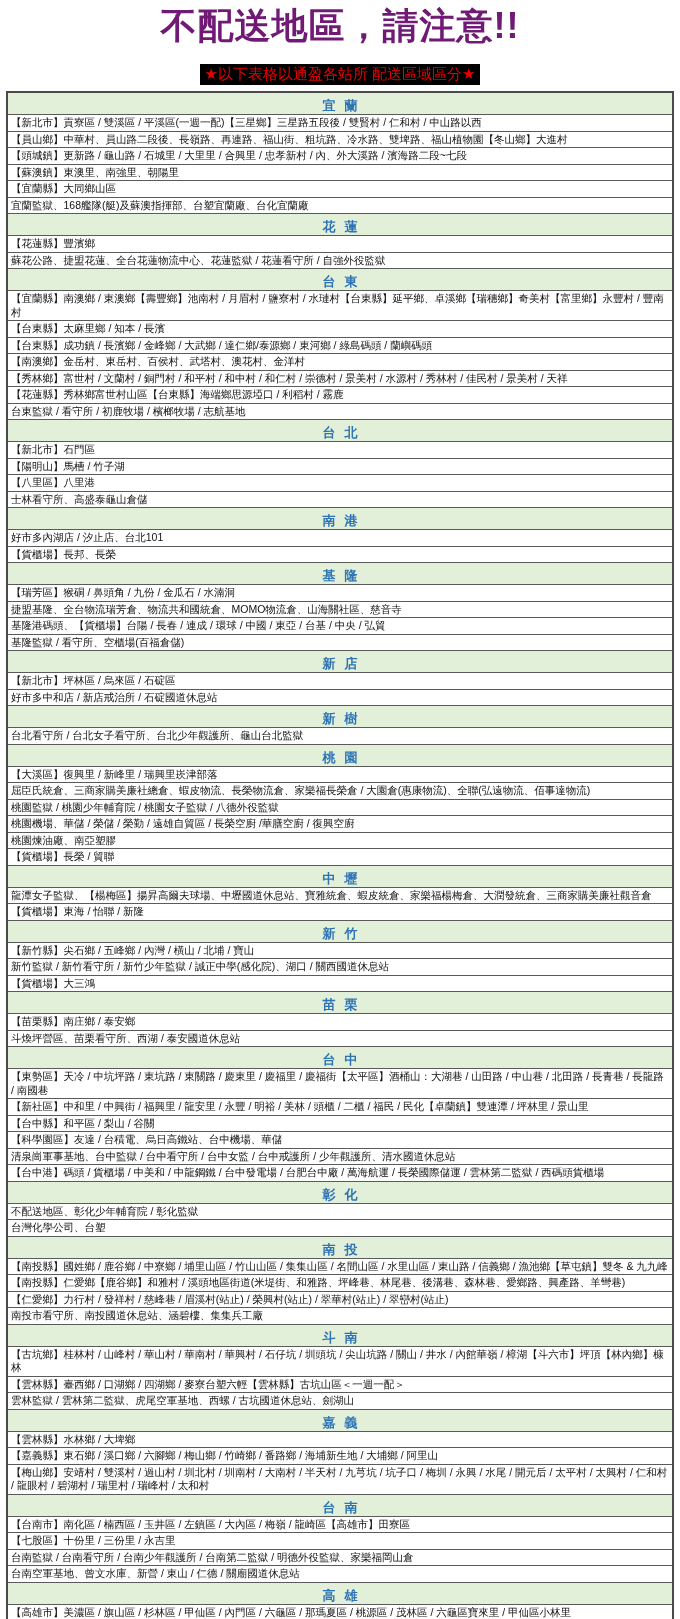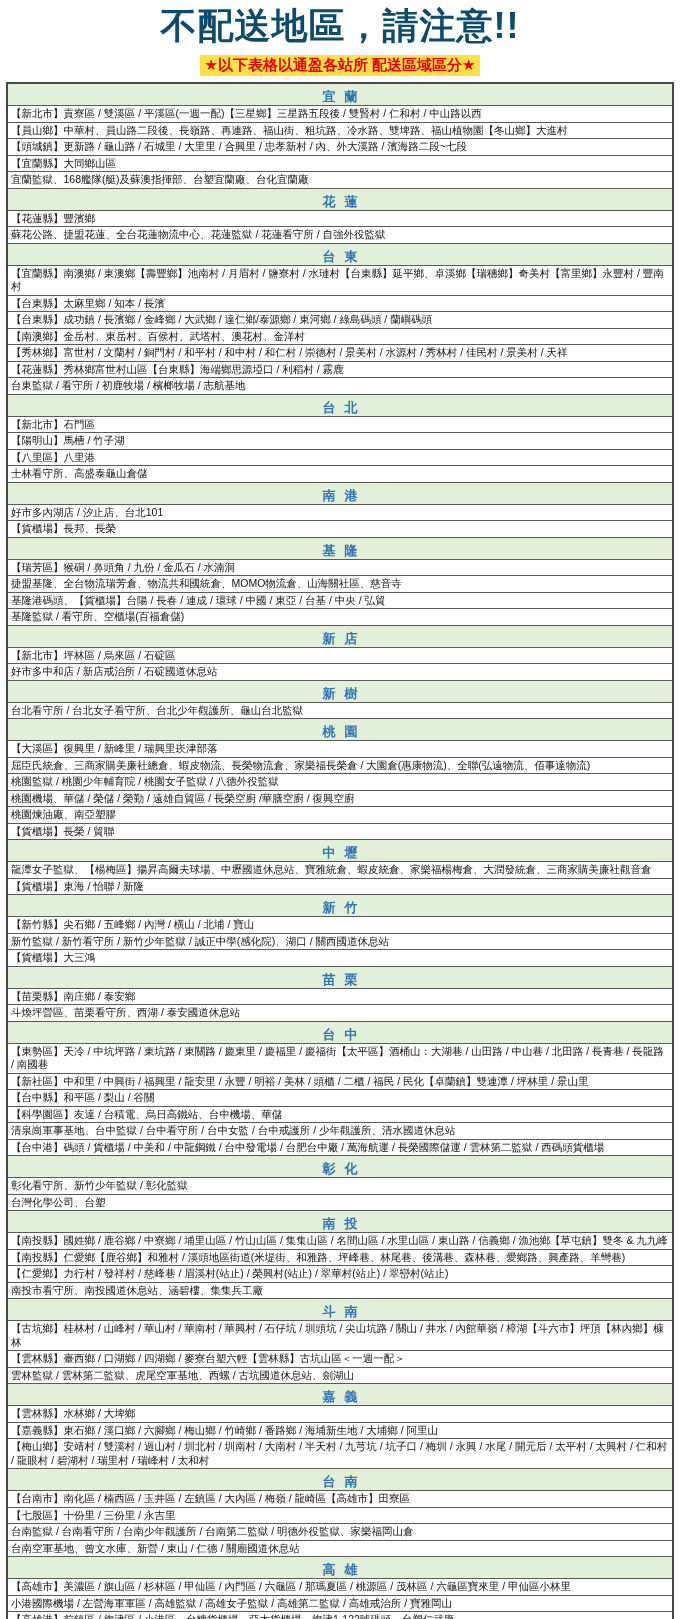--- a/index.html
+++ b/index.html
@@ -1,21 +1,21 @@
 <!DOCTYPE html>
 <html lang="zh-Hant"><head>
 <meta charset="utf-8">
 <style>
   html,body{margin:0;padding:0;background:#fff;}
   body{width:680px;font-family:"Liberation Sans","DejaVu Sans",sans-serif;color:#000;}
   .page{position:relative;width:680px;height:1619px;overflow:hidden;}
   
-  .title{margin:2px 0 4px 0;text-align:center;font-size:36px;font-weight:bold;color:#0c4a6e;letter-spacing:1px;}
+  .title{margin:2px 0 13px 0;text-align:center;font-size:36px;font-weight:bold;color:#701a75;letter-spacing:1px;}
   .subtitle-wrap{text-align:center;margin:4px 0 6px 0;}
-  .subtitle{display:inline-block;background:#fde047;color:#e60000;font-weight:bold;font-size:15px;padding:1px 4px;}
+  .subtitle{display:inline-block;background:#000000;color:#e60000;font-weight:normal;font-size:15px;padding:1px 4px;}
   
   table.regions{width:668px;margin:0 auto;border-collapse:collapse;border:2px solid #4a4a4a;}
   table.regions td{border:1px solid #5a5a5a;}
   td.sec-head{background:#e2efd9;color:#2e74b5;text-align:center;font-size:13px;font-weight:bold;letter-spacing:9px;padding:5px 0 1px 9px;line-height:15px;}
   td.row{font-size:10.5px;line-height:13.5px;padding:1px 3px;background:#fff;color:#111;font-weight:500;}
 </style>
 </head>
 <body>
 
 <div class="page">
@@ -34,20 +34,23 @@
         <tr>
           <td class="row">【新北市】貢寮區 / 雙溪區 / 平溪區(一週一配)【三星鄉】三星路五段後 / 雙賢村 / 仁和村 / 中山路以西</td>
         </tr>
         <tr>
           <td class="row">【員山鄉】中華村、員山路二段後、長嶺路、再連路、福山街、粗坑路、冷水路、雙埤路、福山植物園【冬山鄉】大進村</td>
         </tr>
         <tr>
           <td class="row">【頭城鎮】更新路 / 龜山路 / 石城里 / 大里里 / 合興里 / 忠孝新村 / 內、外大溪路 / 濱海路二段~七段</td>
         </tr>
         <tr>
+          <td class="row">【蘇澳鎮】東澳里、南強里、朝陽里</td>
+        </tr>
+        <tr>
           <td class="row">【宜蘭縣】大同鄉山區</td>
         </tr>
         <tr>
           <td class="row">宜蘭監獄、168艦隊(艇)及蘇澳指揮部、台塑宜蘭廠、台化宜蘭廠</td>
         </tr>
         <tr>
           <td class="sec-head">花蓮</td>
         </tr>
         <tr>
           <td class="row">【花蓮縣】豐濱鄉</td>
@@ -202,21 +205,21 @@
         <tr>
           <td class="row">清泉崗軍事基地、台中監獄 / 台中看守所 / 台中女監 / 台中戒護所 / 少年觀護所、清水國道休息站</td>
         </tr>
         <tr>
           <td class="row">【台中港】碼頭 / 貨櫃場 / 中美和 / 中龍鋼鐵 / 台中發電場 / 台肥台中廠 / 萬海航運 / 長榮國際儲運 / 雲林第二監獄 / 西碼頭貨櫃場</td>
         </tr>
         <tr>
           <td class="sec-head">彰化</td>
         </tr>
         <tr>
-          <td class="row">彰化看守所、新竹少年監獄 / 彰化監獄</td>
+          <td class="row">不配送地區、彰化少年輔育院 / 彰化監獄</td>
         </tr>
         <tr>
           <td class="row">台灣化學公司、台塑</td>
         </tr>
         <tr>
           <td class="sec-head">南投</td>
         </tr>
         <tr>
           <td class="row">【南投縣】國姓鄉 / 鹿谷鄉 / 中寮鄉 / 埔里山區 / 竹山山區 / 集集山區 / 名間山區 / 水里山區 / 東山路 / 信義鄉 / 漁池鄉【草屯鎮】雙冬 &amp; 九九峰</td>
         </tr>

